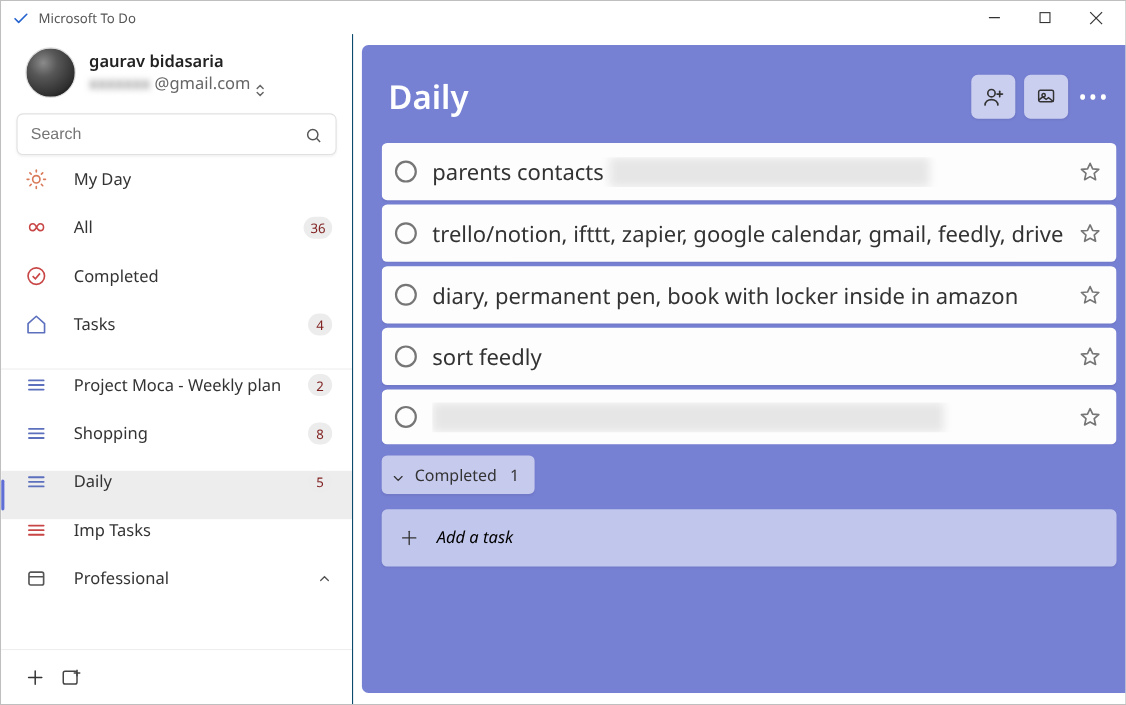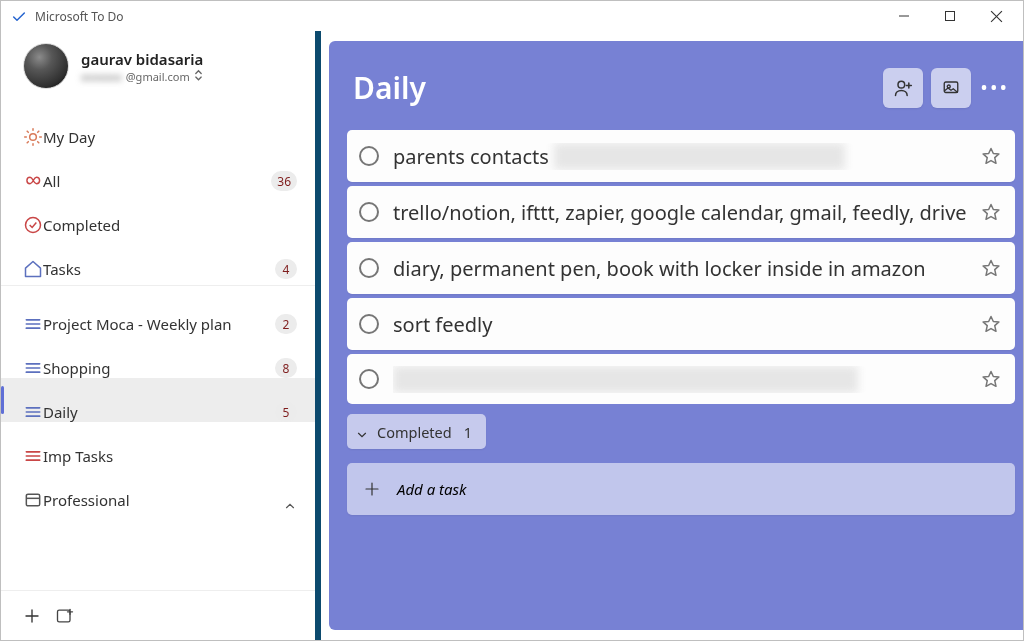--- a/index.html
+++ b/index.html
@@ -12,37 +12,37 @@
   .titlebar .app-title { font-size: 12px; color: #555; }
   .titlebar .spacer { flex: 1; }
   .titlebar .winbtn { width: 46px; height: 30px; display:flex; align-items:center; justify-content:center; color:#333; }
   .titlebar .winbtn svg { width: 12px; height: 12px; }
   .titlebar .winbtn.close svg { width: 13px; height: 13px; }
 
   
   .main { flex: 1; display: flex; background:#fff; min-height: 0; }
 
   
-  .sidebar { width: 320px; display: flex; flex-direction: column; border-right: 6px solid #0c4a6e; min-height:0; }
+  .sidebar { width: 320px; display: flex; flex-direction: column; border-right: 1px solid #0c4a6e; min-height:0; }
 
   .profile { display:flex; align-items:center; padding: 12px 18px 8px 22px; gap: 12px; }
   .avatar { width:46px; height:46px; border-radius:50%; background: radial-gradient(circle at 35% 30%, #8b8b8b 0%, #575757 30%, #303030 70%, #000 100%); border:1px solid #ddd; flex-shrink:0;}
   .profile-name { font-weight:600; font-size:15px; color:#222; }
-  .profile-email { font-size:11px; color:#666; display:flex; align-items:flex-start; gap:4px;}
+  .profile-email { font-size:15px; color:#666; display:flex; align-items:flex-end; gap:4px;}
   .profile-email .blur { filter: blur(3px); display:inline-block; }
   .updown { width:9px; height:12px; display:inline-block;}
 
   .search-wrap { padding: 6px 14px 6px 14px; }
   .search-box { display:flex; align-items:center; border:1px solid #e1e1e1; border-radius:6px; box-shadow: 0 1px 2px rgba(0,0,0,0.05); background:#fff; height:38px; padding:0 12px; }
   .search-box input { border:none; outline:none; flex:1; font-size:14.5px; color:#333; background:transparent;}
   .search-box input::placeholder { color:#767676; }
   .search-box .search-ic { width:16px;height:16px;color:#555; }
 
   .smartlists { padding: 6px 0; border-bottom:1px solid #eee; }
-  .nav-item { display:flex; align-items:flex-end; height:44px; padding: 0 18px 0 22px; gap: 0; cursor:default; position:relative; }
+  .nav-item { display:flex; align-items:flex-start; height:44px; padding: 0 18px 0 22px; gap: 24px; cursor:default; position:relative; }
   .nav-item .ic { width:20px; height:20px; display:flex; align-items:center; justify-content:center; flex-shrink:0;}
   .nav-item .lbl { flex:1; font-size:15px; color:#333; }
   .nav-item .badge { background:#ececec; color:#7f1d1d; border-radius:10px; min-width:22px; height:20px; font-size:12px; display:flex; align-items:center; justify-content:center; padding:0 6px;}
   .nav-item .expand { width:14px;height:14px;color:#555;}
   .nav-item.active { background:#ededed; }
   .nav-item.active::before { content:""; position:absolute; left:0; top:8px; bottom:8px; width:3px; background:#5f6fd6; border-radius:2px;}
 
   .userlists { flex:1; overflow:auto; padding-top:4px; }
 
   .newlist { height:50px; border-top:1px solid #eee; display:flex; align-items:center; padding:0 18px 0 22px; gap:14px; }
@@ -129,20 +129,31 @@
           <span class="updown">
             <svg viewBox="0 0 10 14" fill="none" stroke="#666" stroke-width="1.5" stroke-linecap="round">
                 <polyline points="2 5 5 2 8 5"></polyline>
                 <polyline points="2 9 5 12 8 9"></polyline>
               </svg>
           </span>
         </div>
       </div>
     </div>
 
+    <div class="search-wrap">
+      <div class="search-box">
+        <input placeholder="Search" style="">
+        <span class="search-ic">
+          <svg viewBox="0 0 24 24" fill="none" stroke="currentColor" stroke-width="2">
+              <circle cx="11" cy="11" r="7"></circle>
+              <line x1="21" y1="21" x2="16.5" y2="16.5"></line>
+            </svg>
+        </span>
+      </div>
+    </div>
 
     <div class="smartlists">
       <div class="nav-item">
         <span class="ic myday">
           <svg viewBox="0 0 24 24" fill="none" stroke="currentColor" stroke-width="1.8" stroke-linecap="round" stroke-dasharray="2 3">
               <circle cx="12" cy="12" r="4" stroke-dasharray="0"></circle>
               <line x1="12" y1="2" x2="12" y2="4"></line>
               <line x1="12" y1="20" x2="12" y2="22"></line>
               <line x1="4" y1="12" x2="2" y2="12"></line>
               <line x1="22" y1="12" x2="20" y2="12"></line>

